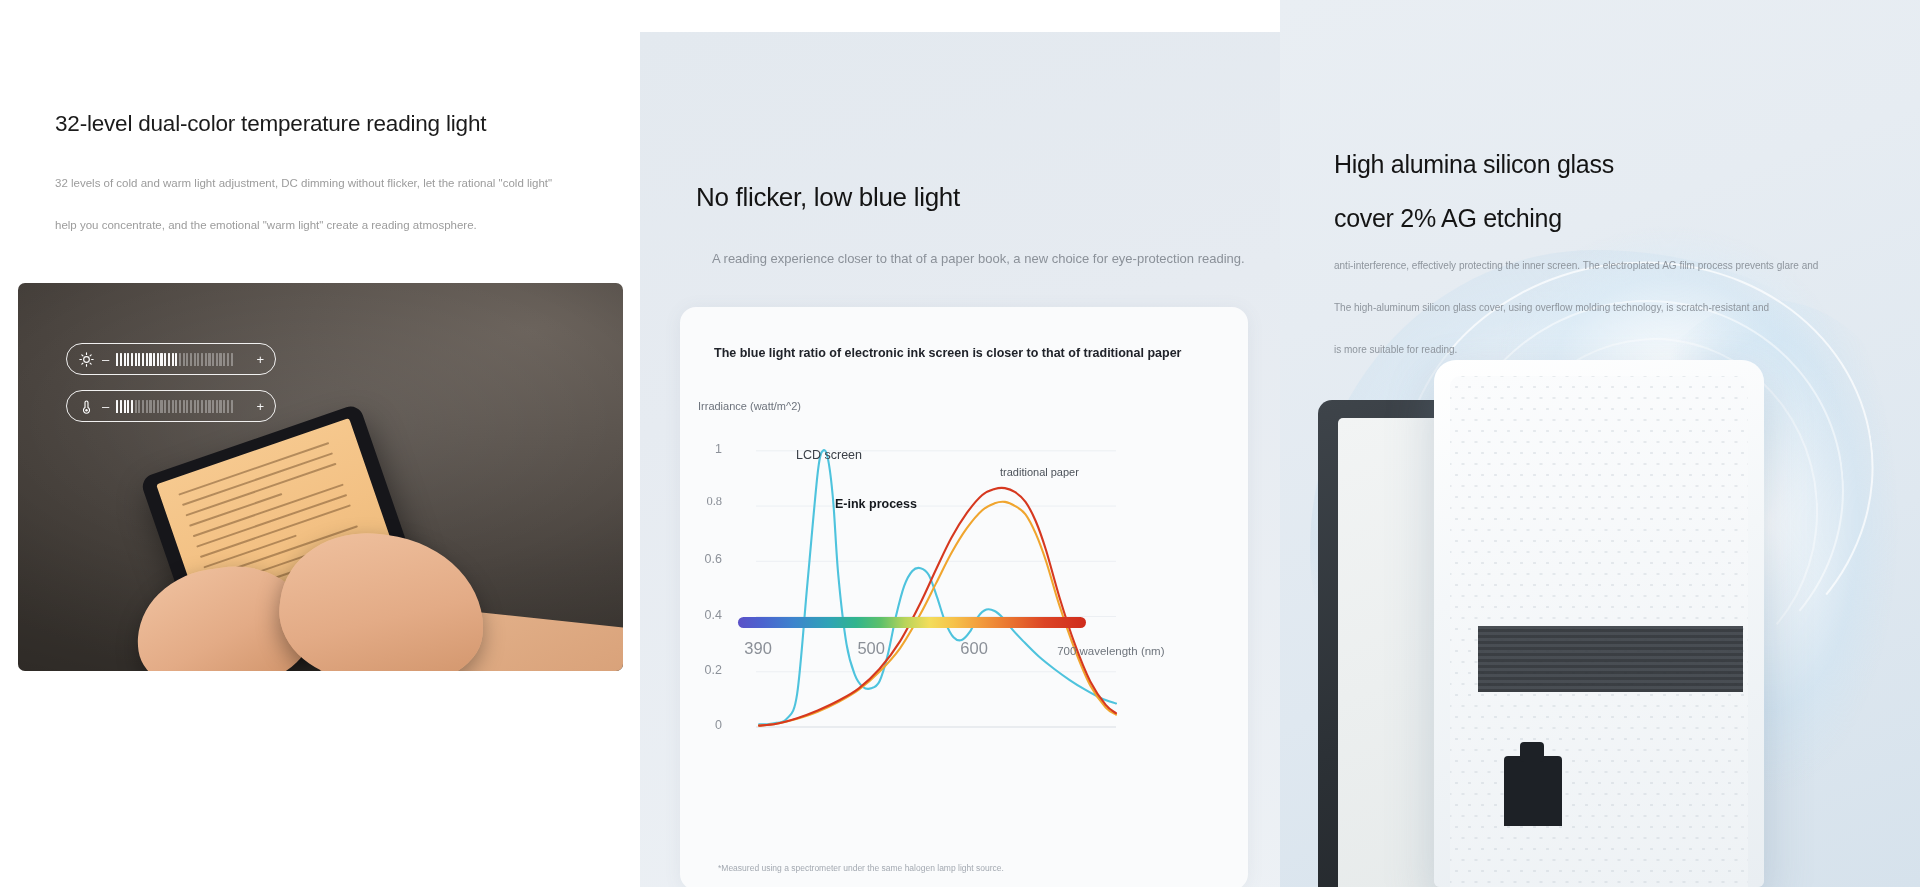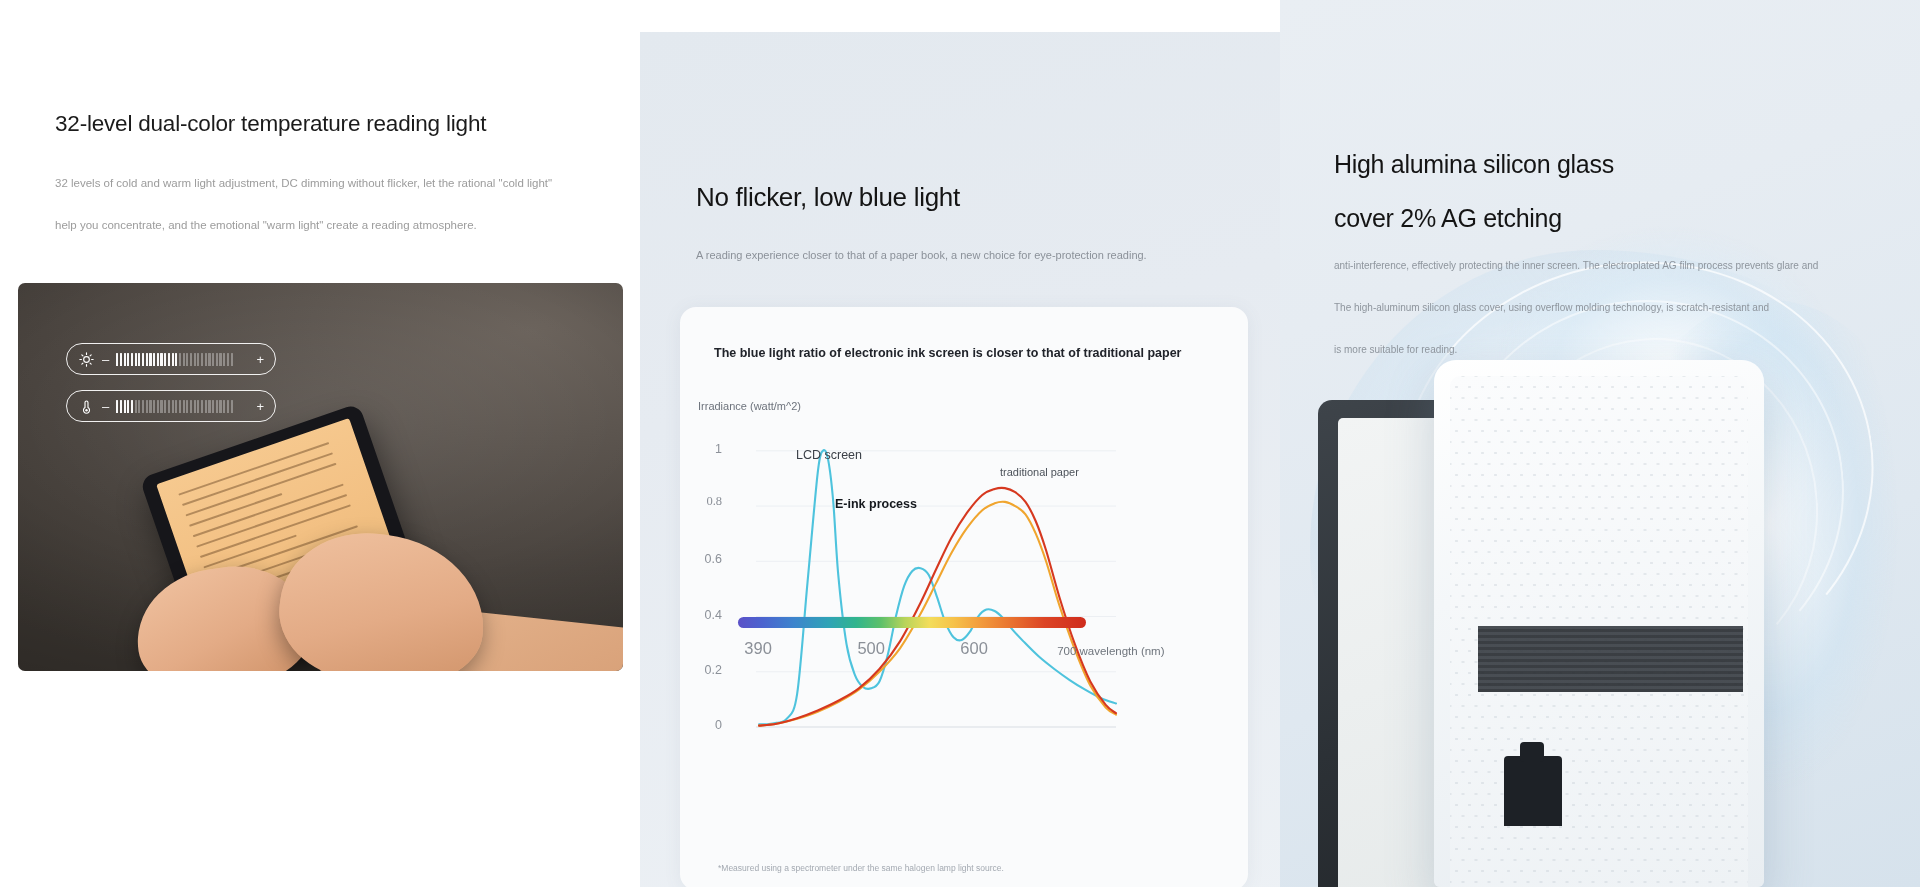--- a/index.html
+++ b/index.html
@@ -83,22 +83,22 @@
   .panel2{
     position:relative;width:640px;height:887px;flex:0 0 640px;
     background:linear-gradient(165deg,#e3e9ef 0%,#e6ebf1 38%,#edf1f5 100%);
     margin-top:32px;
   }
   .p2-title{
     position:absolute;left:56px;top:128px;
     font-size:26px;color:#141414;font-weight:400;letter-spacing:-.3px;white-space:nowrap;
   }
   .p2-sub{
-    position:absolute;left:56px;top:206px;
-    font-size:11px;color:#8b9199;font-weight:400;white-space:nowrap;
+    position:absolute;left:72px;top:206px;
+    font-size:13px;color:#8b9199;font-weight:400;white-space:nowrap;
   }
   .card{
     position:absolute;left:40px;top:275px;width:568px;height:583px;
     background:#fafbfc;border-radius:16px;
     box-shadow:0 2px 18px rgba(90,105,125,.08);
   }
   .card-title{
     position:absolute;left:34px;top:39px;
     font-size:12.5px;color:#20232a;font-weight:600;white-space:nowrap;
   }

